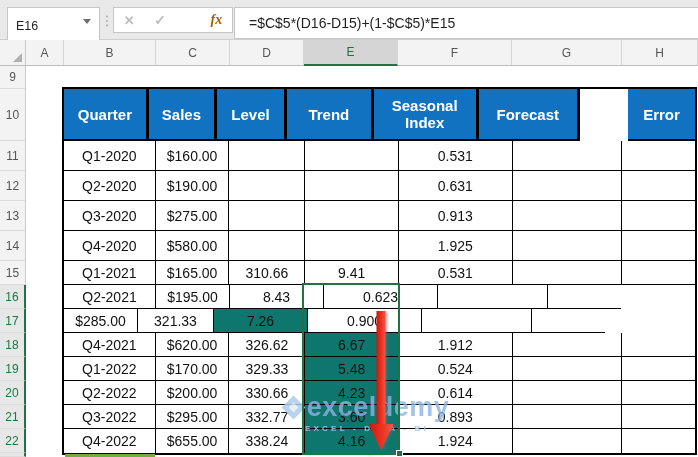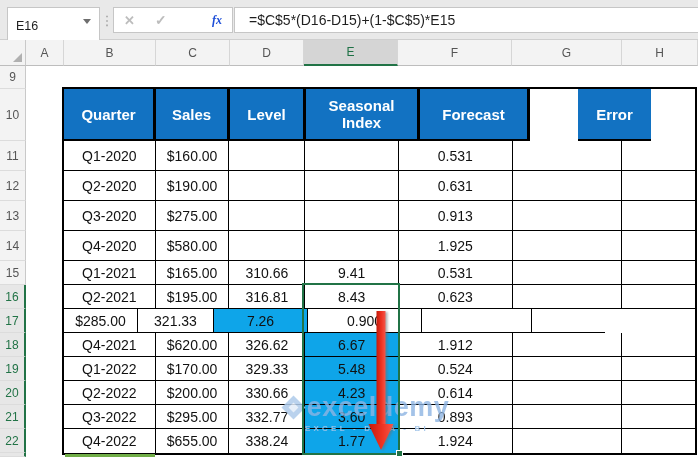--- a/index.html
+++ b/index.html
@@ -11,22 +11,22 @@
   .namebox { position:absolute; left:7px; top:7px; width:93px; height:38px; background:#fff; border:1px solid #C6C6C6;
              display:flex; align-items:center; font-size:12.5px; color:#1f1f1f; padding-left:8px; }
   .nb-arrow { position:absolute; right:8px; top:11px; width:0; height:0;
               border-left:4px solid transparent; border-right:4px solid transparent; border-top:5px solid #6e6e6e; }
   .dots { position:absolute; left:102px; top:7px; height:26px; width:10px; display:flex; align-items:center; justify-content:center;
           color:#9a9a9a; font-size:13px; letter-spacing:0; }
   .fxpanel { position:absolute; left:113px; top:7px; width:120px; height:26px; background:#fff; border:1px solid #C6C6C6;
              display:flex; align-items:center; justify-content:space-around; }
   .fx-cancel { color:#BDBDBD; font-size:13px; font-weight:bold; }
   .fx-enter  { color:#BDBDBD; font-size:14px; font-weight:bold; }
-  .fx-insert { color:#1d4ed8; font-size:12px; font-weight:bold; font-style:italic; font-family:"Liberation Serif", serif;margin-left:25px; }
-  .formulabar { position:absolute; left:234px; top:7px; width:464px; height:26px; background:#fff; border:1px solid #C6C6C6; border-right:none;
+  .fx-insert { color:#a16207; font-size:14px; font-weight:bold; font-style:italic; font-family:"Liberation Serif", serif;margin-left:25px; }
+  .formulabar { position:absolute; left:234px; top:7px; width:464px; height:32px; background:#fff; border:1px solid #C6C6C6; border-right:none;
                 display:flex; align-items:center; padding-left:14px; font-size:14px; color:#1f1f1f; white-space:nowrap; overflow:hidden; }
 
   
   .sheet { position:absolute; top:40px; left:0; width:698px; height:417px; background:#fff; overflow:hidden; }
   .colheaders { position:absolute; top:0; left:0; width:698px; height:26px; display:flex; background:#F3F3F3; }
   .colh { border-right:1px solid #D6D6D6; border-bottom:1px solid #BDBDBD; display:flex; align-items:center; justify-content:center;
           font-size:12px; color:#555; height:26px; }
   .colh.sel-col { background:#D5D5D5; color:#1E7145; border-bottom:2px solid #217346; }
   .corner { position:relative; width:26px; background:#F3F3F3; border-right:1px solid #C9C9C9; border-bottom:1px solid #BDBDBD; }
   .corner::after { content:""; position:absolute; right:3px; bottom:3px; width:0; height:0;
@@ -43,21 +43,21 @@
   .tcell { display:flex; align-items:center; justify-content:center; border-right:1px solid #000; border-bottom:1px solid #000;
            font-size:14px; color:#111; overflow:hidden; }
   .tcell:last-child { border-right:none; }
   .trow:last-child .tcell { border-bottom:none; }
   .thead { height:52px; }
   .thead .tcell { background:#1272C2; color:#fff; font-weight:bold; font-size:15px; border-right:3px solid #000; border-bottom:2px solid #000; text-align:center; }
   .thead .tcell:last-child { border-right:none;margin-left:48px; }
   .wrap2 { display:inline-block; width:76px; line-height:1.15; text-align:center; }
   .r30 { height:30px; } .r24 { height:24px;text-align:center; }
   .c-q{width:92px} .c-s{width:74px} .c-l{width:76px} .c-t{width:94px} .c-si{width:114px} .c-f{width:110px} .c-e{width:73px}
-  .fillsel { background:#0ea5e9; }
+  .fillsel { background:#0f766e; }
 
   
   .sel-range { position:absolute; left:302px; top:243px; width:98px; height:172px; border:2px solid #217346; z-index:30; pointer-events:none; }
   .fill-handle { position:absolute; left:396px; top:410px; width:7px; height:7px; background:#217346; border:1px solid #fff; z-index:35; }
 
   
   .arrow-svg { position:absolute; left:362px; top:268px; z-index:40; filter:drop-shadow(2px 1px 1px rgba(110,110,110,.55)); pointer-events:none; }
 
   
   .watermark { position:absolute; left:272px; top:352px; width:190px; z-index:20; pointer-events:none;
@@ -120,20 +120,21 @@
       <div class="rowh h24 sel-row">21</div>
       <div class="rowh h24 sel-row">22</div>
       <div class="rowh h4 sel-row"></div>
     </div>
 
     <div class="xtable">
       <div class="trow thead">
         <div class="tcell c-q">Quarter</div>
         <div class="tcell c-s">Sales</div>
         <div class="tcell c-l">Level</div>
+        <div class="tcell c-t">Trend</div>
         <div class="tcell c-si">
             <span class="wrap2">Seasonal Index</span>
           </div>
         <div class="tcell c-f">Forecast</div>
         <div class="tcell c-e">Error</div>
       </div>
 
       <div class="trow r30">
         <div class="tcell c-q">Q1-2020</div>
         <div class="tcell c-s">$160.00</div>
@@ -175,21 +176,20 @@
         <div class="tcell c-s">$165.00</div>
         <div class="tcell c-l">310.66</div>
         <div class="tcell c-t">9.41</div>
         <div class="tcell c-si">0.531</div>
         <div class="tcell c-f"></div>
         <div class="tcell c-e"></div>
       </div>
       <div class="trow r24">
         <div class="tcell c-q">Q2-2021</div>
         <div class="tcell c-s">$195.00</div>
-        <div class="tcell c-l">316.81</div>
         <div class="tcell c-t">8.43</div>
         <div class="tcell c-si">0.623</div>
         <div class="tcell c-f"></div>
         <div class="tcell c-e"></div>
       </div>
       <div class="trow r24">
         <div class="tcell c-s">$285.00</div>
         <div class="tcell c-l">321.33</div>
         <div class="tcell c-t fillsel">7.26</div>
         <div class="tcell c-si">0.900</div>
@@ -229,21 +229,21 @@
         <div class="tcell c-l">332.77</div>
         <div class="tcell c-t fillsel">3.60</div>
         <div class="tcell c-si">0.893</div>
         <div class="tcell c-f"></div>
         <div class="tcell c-e"></div>
       </div>
       <div class="trow r24">
         <div class="tcell c-q">Q4-2022</div>
         <div class="tcell c-s">$655.00</div>
         <div class="tcell c-l">338.24</div>
-        <div class="tcell c-t fillsel">1.77</div>
+        <div class="tcell c-t fillsel">4.16</div>
         <div class="tcell c-si">1.924</div>
         <div class="tcell c-f"></div>
         <div class="tcell c-e"></div>
       </div>
     </div>
 
     <div class="watermark">
       <div class="wm-row">
         <div class="wm-logo"></div>
         <div class="wm-brand">exceldemy</div>

